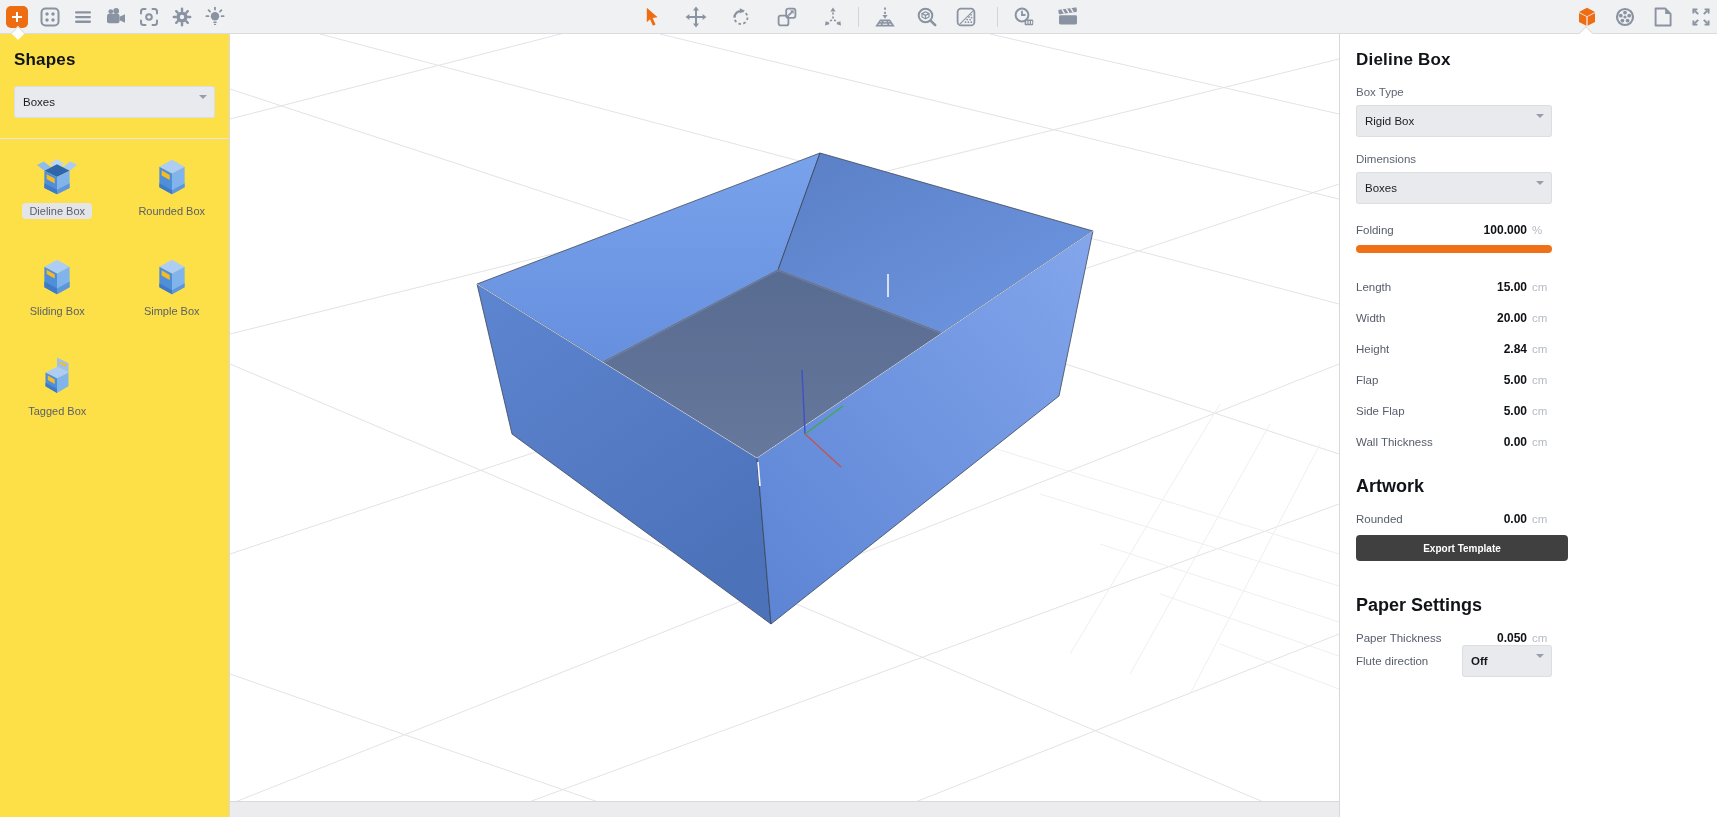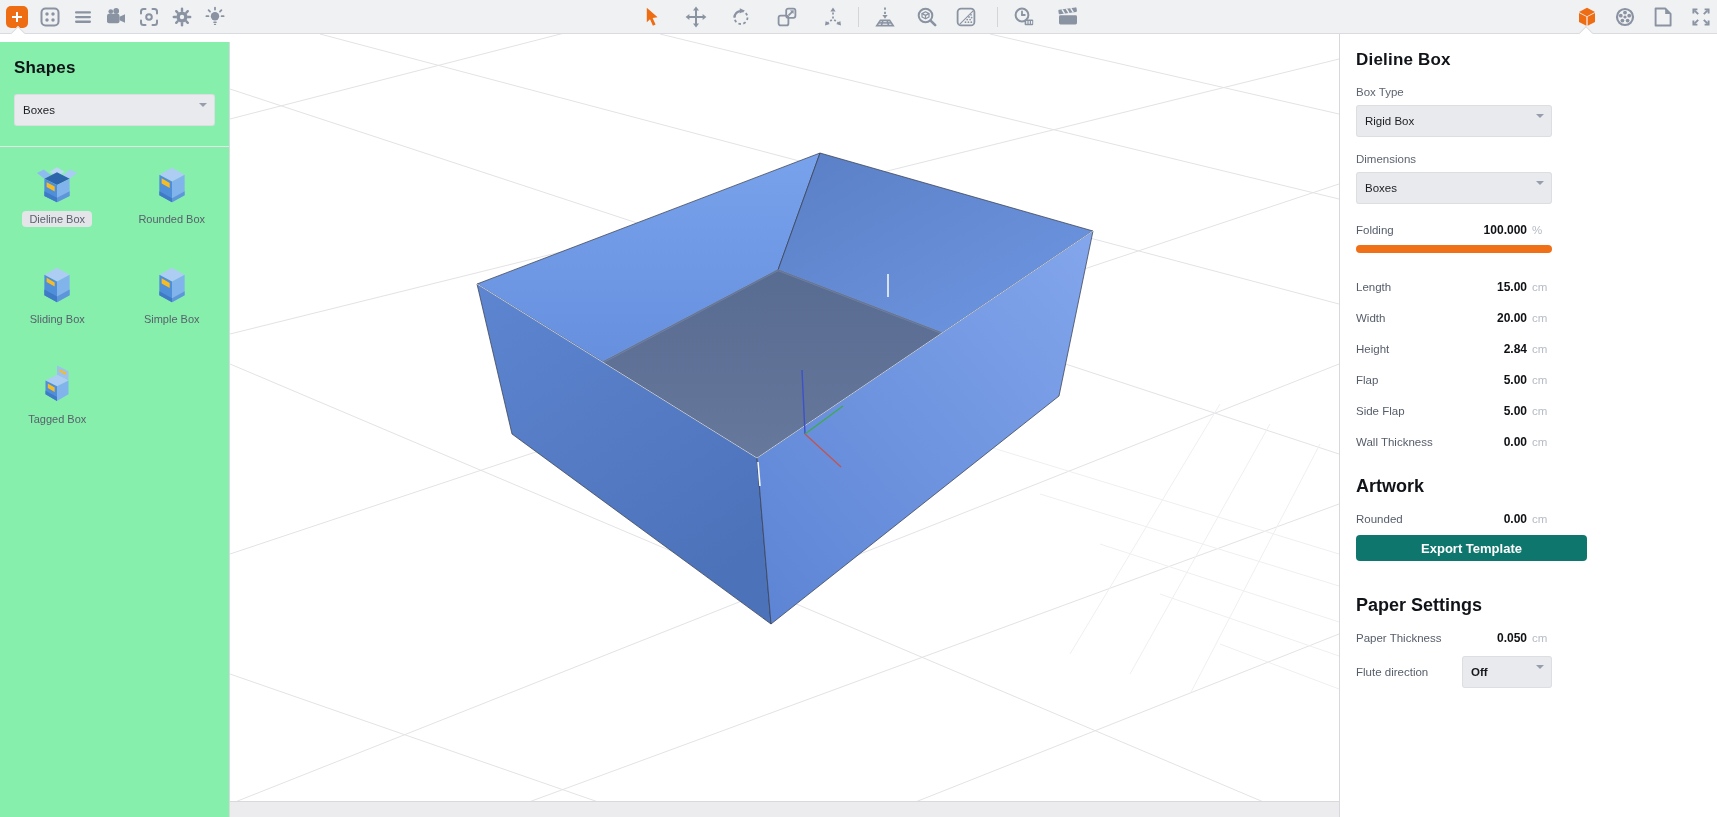--- a/index.html
+++ b/index.html
@@ -10,21 +10,21 @@
            border-bottom:1px solid #d9dbde;z-index:5;}
   .tbtn{position:absolute;top:4px;width:26px;height:26px;display:flex;align-items:center;
         justify-content:center;}
   .tsep{position:absolute;top:7px;width:1px;height:20px;background:#d3d5d9;}
   .plus-tile{width:22px;height:22px;background:#ee6c12;border-radius:5px;display:flex;
              align-items:center;justify-content:center;}
   .tab-pointer{position:absolute;top:28px;width:9px;height:9px;background:#fff;
                transform:rotate(45deg);border-left:1px solid #d9dbde;border-top:1px solid #d9dbde;
                z-index:6;}
   
-  .left-panel{position:absolute;left:0;top:42px;width:229px;bottom:0;background:#86efac;
+  .left-panel{position:absolute;left:0;top:34px;width:229px;bottom:0;background:#fde047;
               border-right:1px solid #d7d9dc;}
   .panel-heading{font-size:17px;font-weight:700;color:#101318;letter-spacing:.2px;}
   .left-panel .panel-heading{margin:16px 0 0 14px;}
   .dropdown{position:relative;height:22px;background:#e8eaed;border-radius:3px;
             box-shadow:inset 0 0 0 1px rgba(0,0,0,.05);display:flex;align-items:center;
             padding:16px 9px;font-size:11.5px;color:#1a1d22;box-sizing:border-box;}
   .dropdown .chev{position:absolute;right:8px;top:9px;width:0;height:0;
                   border-left:4px solid transparent;border-right:4px solid transparent;
                   border-top:4px solid #969ead;}
   .left-panel .dropdown{margin:16px 14px 0 14px;}
@@ -44,25 +44,25 @@
                border-left:1px solid #d6d8db;box-sizing:border-box;padding:0 0 0 16px;}
   .rp-content{width:196px;}
   .rp-title{margin-top:16px;font-size:17px;font-weight:700;color:#101318;letter-spacing:.2px;}
   .rp-label{margin-top:16px;font-size:11.5px;color:#5d6472;}
   .rp-dd{margin-top:7px;}
   .rp-row{display:flex;align-items:baseline;font-size:11.5px;color:#565d6a;margin-top:17px;}
   .rp-row .val{margin-left:auto;font-size:12px;font-weight:700;color:#0f1115;}
   .rp-row .unit{width:20px;margin-left:5px;color:#b5bbc5;font-size:11.5px;}
   .slider{margin-top:8px;height:8px;border-radius:4px;background:#f07018;}
   .section-title{margin-top:27px;font-size:18px;font-weight:700;color:#101318;}
-  .export-btn{margin-top:9px;width:231px;height:26px;background:#0f766e;border:none;
-              border-radius:4px;color:#fff;font-size:13px;font-weight:700;
+  .export-btn{margin-top:9px;width:212px;height:26px;background:#404040;border:none;
+              border-radius:4px;color:#fff;font-size:10px;font-weight:700;
               font-family:"Liberation Sans",sans-serif;display:flex;align-items:center;
               justify-content:center;cursor:default;}
-  .flute-row{display:flex;align-items:center;font-size:11.5px;color:#565d6a;margin-top:11px;gap:32px;}
+  .flute-row{display:flex;align-items:center;font-size:11.5px;color:#565d6a;gap:32px;}
   .flute-row .dropdown{margin-left:auto;width:90px;font-weight:700;color:#14171c;}
   .ico{display:block;}
 </style>
 </head>
 <body>
 
 <div class="app">
 
   <div class="toolbar">
 

